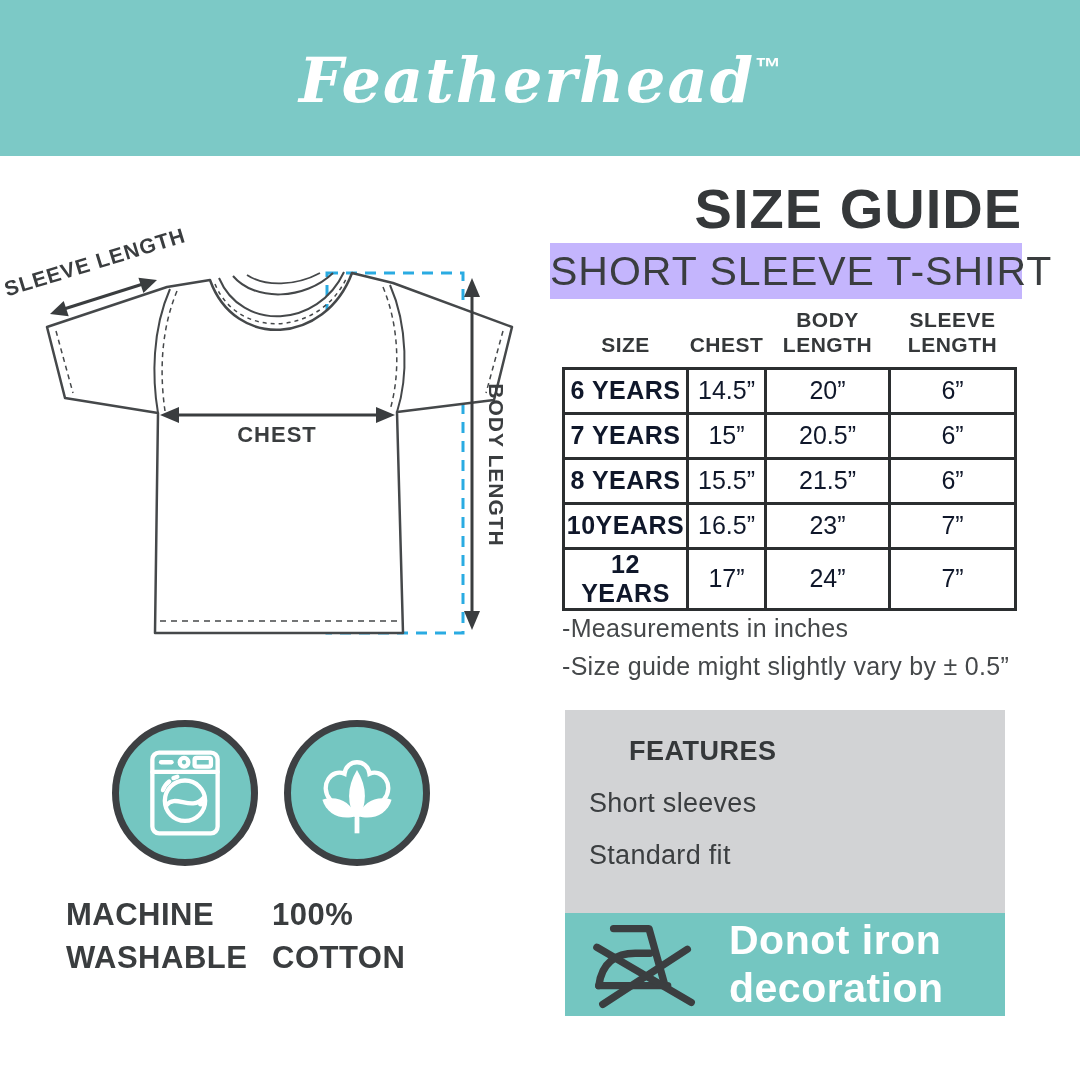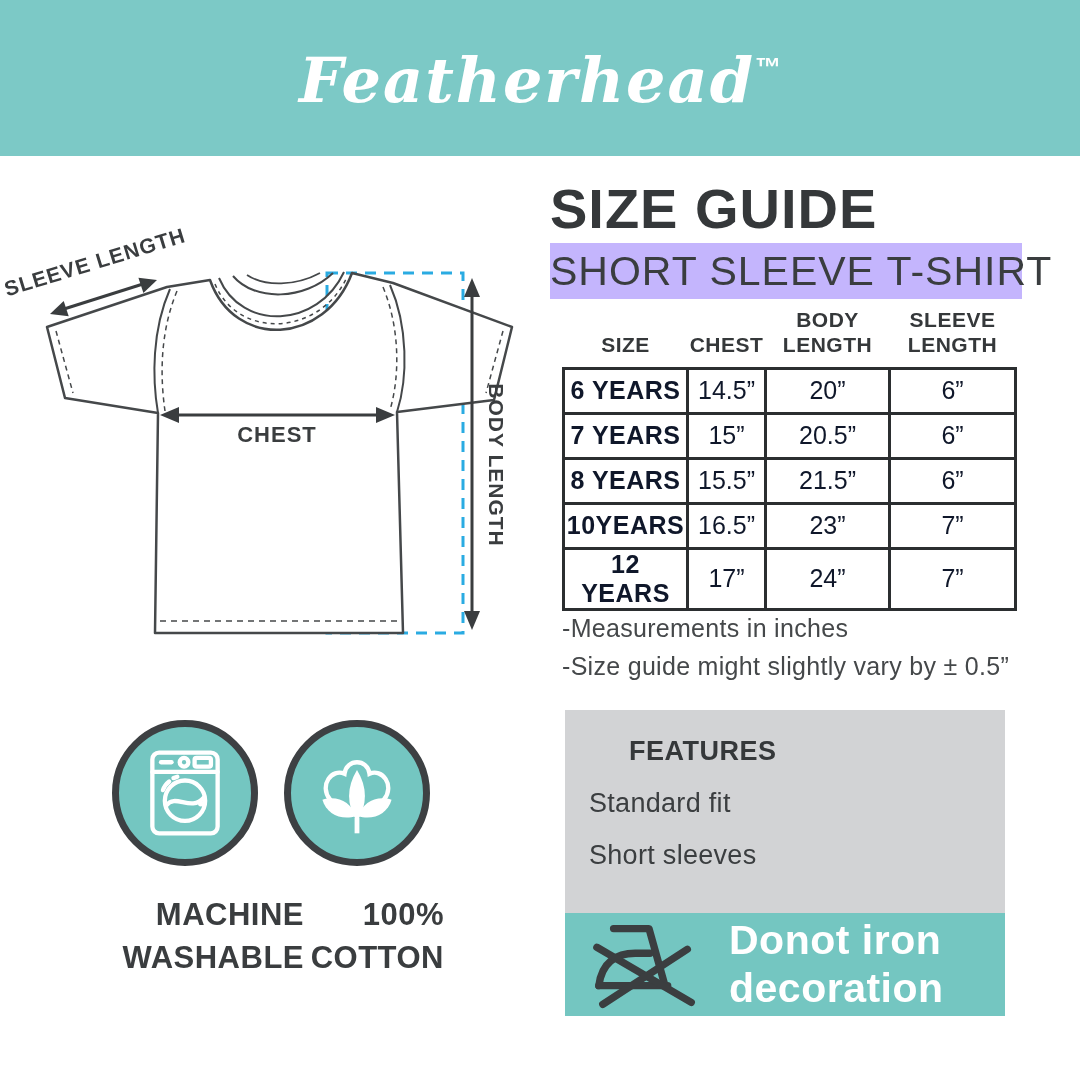--- a/index.html
+++ b/index.html
@@ -24,21 +24,21 @@
   }
   .brand-line { font-size: 45px; font-weight: bold; letter-spacing: 5px; margin-top: 2px; }
 
   
   .shirt-svg { position: absolute; left: 0; top: 170px; }
   .svg-label { font-family: "Liberation Sans", sans-serif; font-weight: bold; fill: #3a3d3f; letter-spacing: 1px; }
 
   
   .sg-title {
     position: absolute; left: 550px; top: 176px; width: 472px;
-    text-align: left; font-size: 56px; font-weight: bold; letter-spacing: 1px; color: #35383a;
+    text-align: right; font-size: 56px; font-weight: bold; letter-spacing: 1px; color: #35383a;
   }
   .sg-subtitle {
     position: absolute; left: 550px; top: 243px; width: 472px; height: 56px;
     background: #c4b5fd; text-align: center; font-size: 41px; line-height: 56px;
     color: #3a3d3f; letter-spacing: 1px; white-space: nowrap;
   }
   .sg-table { position: absolute; left: 562px; top: 308px; border-collapse: collapse; table-layout: fixed; }
   .sg-table th {
     font-size: 21px; font-weight: bold; vertical-align: bottom;
     padding-bottom: 9px; line-height: 1.18; letter-spacing: 0.5px; color: #35383a;
@@ -55,21 +55,21 @@
 
   
   .care-circle {
     position: absolute; width: 146px; height: 146px; border-radius: 50%;
     background: #74c6c1; border: 7px solid #3d4043;
     display: flex; align-items: center; justify-content: center;
   }
   .care-circle.machine { left: 112px; top: 720px; }
   .care-circle.cotton  { left: 284px; top: 720px; }
   .care-label {
-    position: absolute; top: 893px; text-align: right;
+    position: absolute; top: 893px; text-align: left;
     font-size: 31px; font-weight: bold; line-height: 1.4; color: #3a3d3f; letter-spacing: 0.5px;
   }
   .care-label.machine { left: 66px;  width: 238px; }
   .care-label.cotton  { left: 272px; width: 172px; }
 
   
   .features { position: absolute; left: 565px; top: 710px; width: 440px; }
   .features-gray { background: #d2d3d5; height: 203px; padding: 26px 0 0 24px; }
   .features-title { font-size: 27px; font-weight: bold; color: #35383a; letter-spacing: 0.5px; margin-left: 40px; }
   .feature-item { font-size: 27px; color: #3b3e40; margin-top: 21px; letter-spacing: 0.3px; }
@@ -212,22 +212,22 @@
       <path d="M86,57 C70,52 56,60 51,74 C66,79 82,72 86,57 Z" fill="#ffffff"></path>
       <line x1="50" y1="76" x2="50" y2="92" stroke="#ffffff" stroke-width="5"></line>
     </svg>
   </div>
   <div class="care-label machine">MACHINE WASHABLE</div>
   <div class="care-label cotton">100% COTTON</div>
 
   <section class="features">
     <div class="features-gray">
       <div class="features-title">FEATURES</div>
+      <div class="feature-item">Short sleeves</div>
       <div class="feature-item">Standard fit</div>
-      <div class="feature-item">Short sleeves</div>
     </div>
     <div class="features-warning">
       <svg class="warning-icon" width="118" height="100" viewBox="0 0 120 100">
         <g fill="none" stroke="#3b3e40" stroke-width="7.5" stroke-linecap="round" stroke-linejoin="round">
           <path d="M25,13 L61,13 L77,70"></path>
           <path d="M10,71 C13,47 28,38 47,38 L62,38"></path>
           <path d="M10,71 L80,71"></path>
           <path d="M8,32 L104,88"></path>
           <path d="M100,34 L14,90"></path>
         </g>

